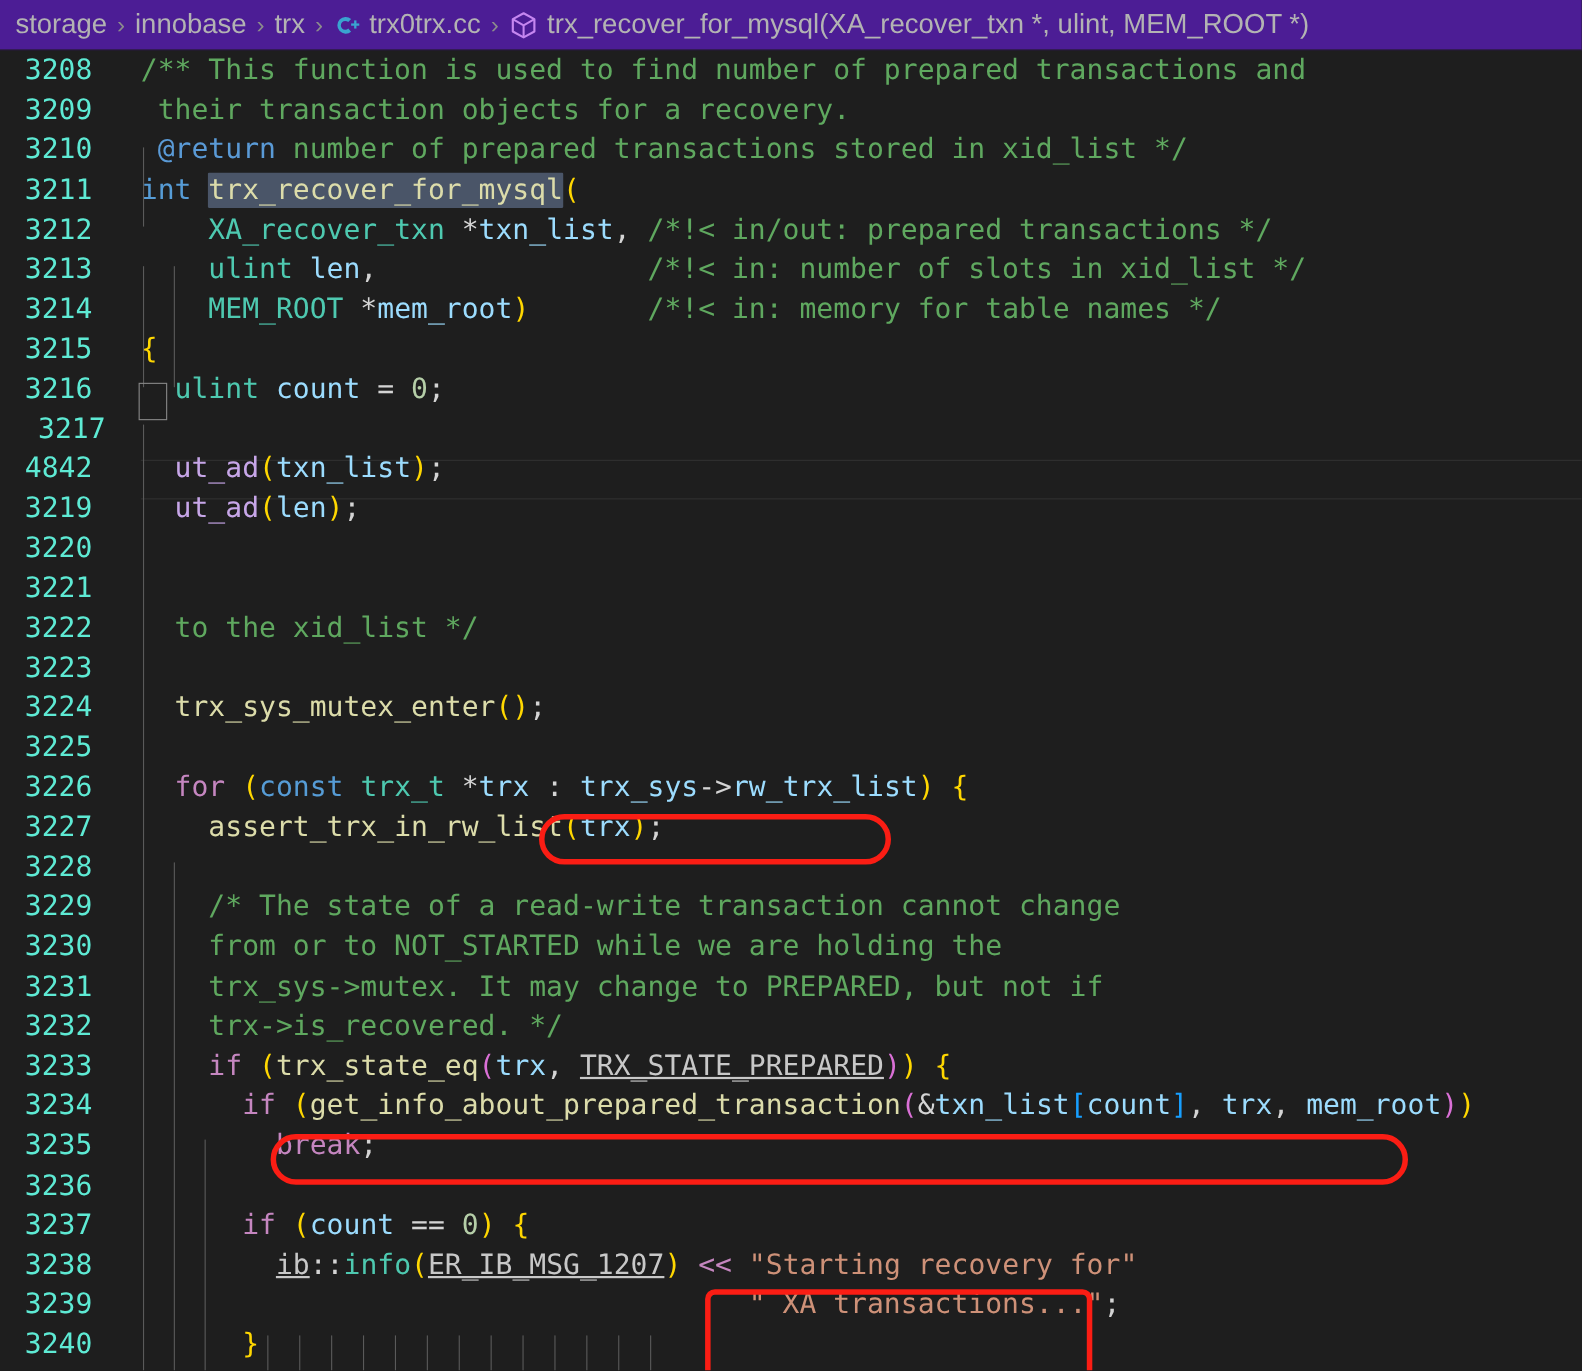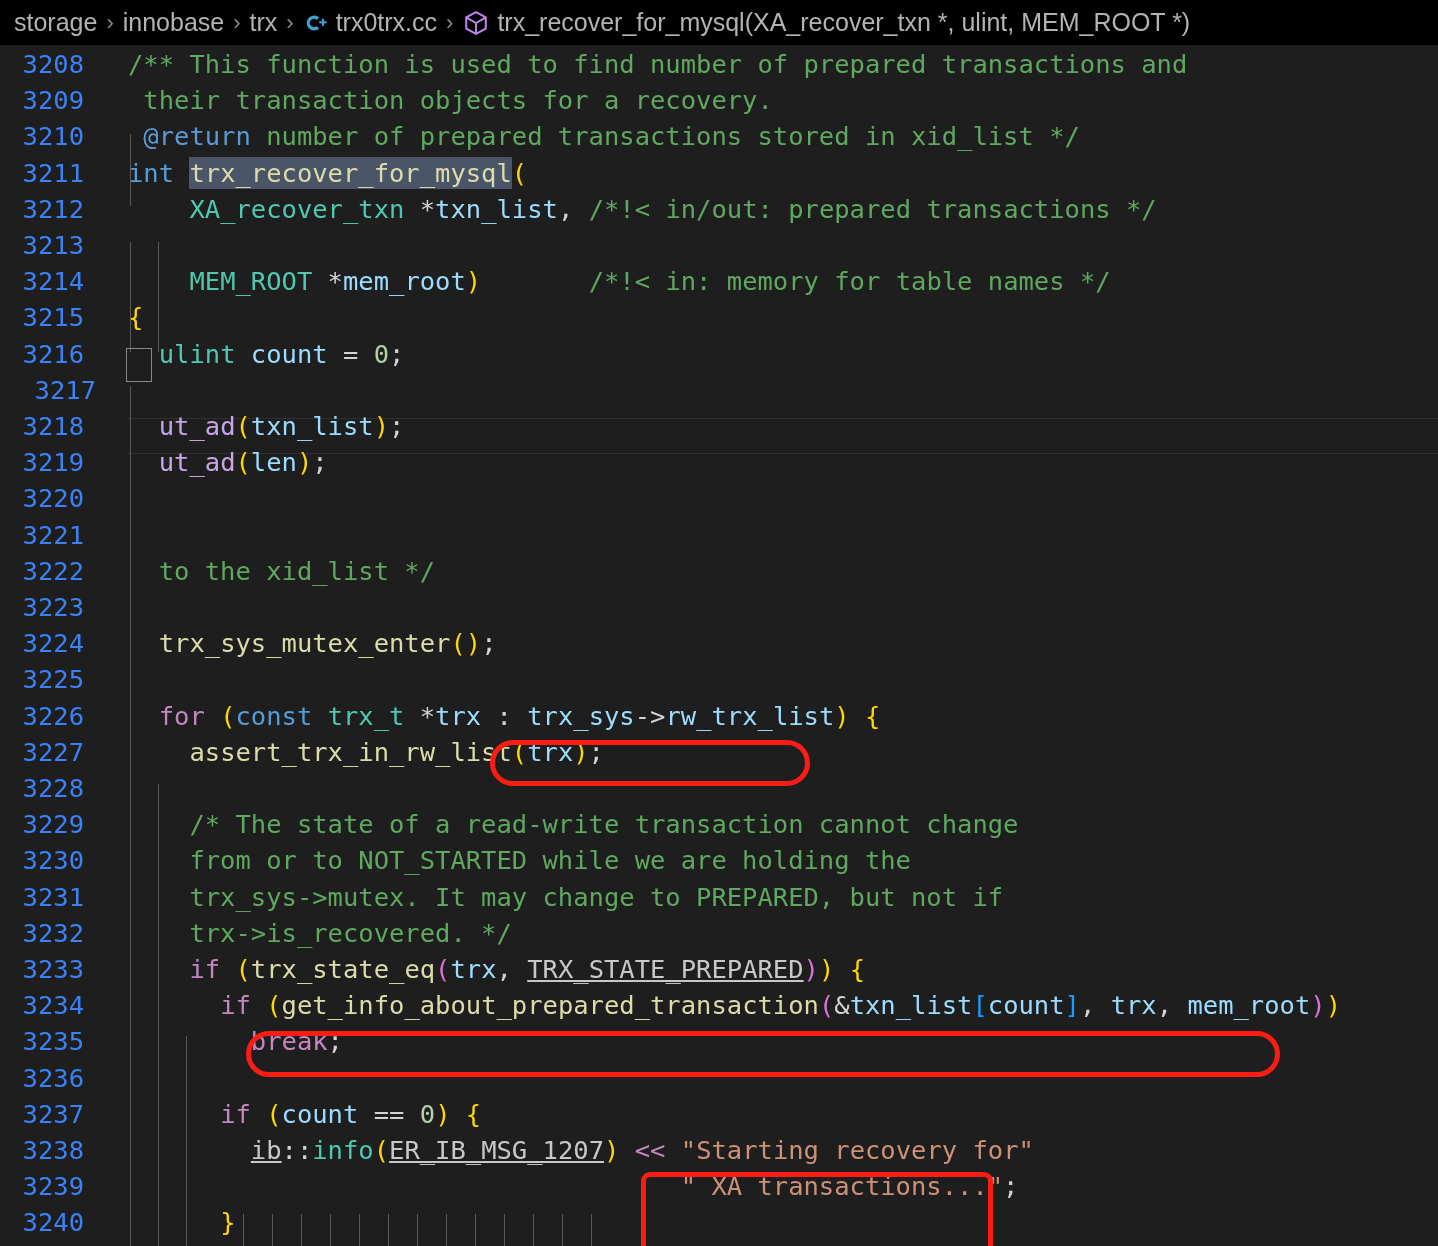--- a/index.html
+++ b/index.html
@@ -11,21 +11,21 @@
     overflow: hidden;
   }
   body {
     font-family: "DejaVu Sans Mono", "Liberation Mono", monospace;
     -webkit-font-smoothing: antialiased;
   }
 
   
   #breadcrumb-bar {
     height: 46px;
-    background: #000000;
+    background: #4c1d95;
     display: flex;
     align-items: center;
     padding: 0 0 0 14px;
     font-family: "Liberation Sans", "DejaVu Sans", sans-serif;
     font-size: 25px;
     color: #a9a9a9;
     white-space: nowrap;
     overflow: hidden;
     border-bottom: 1px solid #1a1a1a;
   }
@@ -59,21 +59,21 @@
     line-height: 36.2px;
     white-space: pre;
     font-size: 25.5px;
     letter-spacing: 0px;
   }
   .ln {
     position: absolute;
     left: 0; top: 0;
     width: 84px;
     text-align: right;
-    color: #3b82f6;
+    color: #5eead4;
     font-size: 25.5px;
     font-family: "DejaVu Sans Mono", "Liberation Mono", monospace;
     user-select: none;
   }
   .ltext {
     position: absolute;
     left: 128px; top: 0;
     color: #d4d4d4;
   }
 
@@ -185,26 +185,26 @@
   <div class="cur-line-box" style="top:372px;"></div>
 
   <div class="brace-match" style="position:absolute;left:128px;top:304px;width:22px;height:30px;z-index:5;"></div>
 
   <div id="code-area">
       <div class="line" style="top: 0px; position: absolute; left: 0px; width: 1438px;"><span class="ln">3208</span><span class="ltext"><span class="cmt">/** This function is used to find number of prepared transactions and</span></span></div>
       <div class="line" style="top: 36.2px; position: absolute; left: 0px; width: 1438px;"><span class="ln">3209</span><span class="ltext"><span class="cmt"> their transaction objects for a recovery.</span></span></div>
       <div class="line" style="top: 72.4px; position: absolute; left: 0px; width: 1438px;"><span class="ln">3210</span><span class="ltext"> <span class="doct">@return</span><span class="cmt"> number of prepared transactions stored in xid_list */</span></span></div>
       <div class="line" style="top: 108.6px; position: absolute; left: 0px; width: 1438px;"><span class="ln">3211</span><span class="ltext"><span class="kw">int</span> <span class="fn sym-hl">trx_recover_for_mysql</span><span class="par1">(</span></span></div>
       <div class="line" style="top: 144.8px; position: absolute; left: 0px; width: 1438px;"><span class="ln">3212</span><span class="ltext">    <span class="typ">XA_recover_txn</span> <span class="plain">*</span><span class="var">txn_list</span><span class="plain">,</span> <span class="cmt">/*!&lt; in/out: prepared transactions */</span></span></div>
-      <div class="line" style="top: 181px; position: absolute; left: 0px; width: 1438px;"><span class="ln">3213</span></div>
+      <div class="line" style="top: 181px; position: absolute; left: 0px; width: 1438px;"><span class="ln">3213</span><span class="ltext">    <span class="typ">ulint</span> <span class="var">len</span><span class="plain">,</span>                <span class="cmt">/*!&lt; in: number of slots in xid_list */</span></span></div>
       <div class="line" style="top: 217.2px; position: absolute; left: 0px; width: 1438px;"><span class="ln">3214</span><span class="ltext">    <span class="typ">MEM_ROOT</span> <span class="plain">*</span><span class="var">mem_root</span><span class="par1">)</span>       <span class="cmt">/*!&lt; in: memory for table names */</span></span></div>
       <div class="line" style="top: 253.4px; position: absolute; left: 0px; width: 1438px;"><span class="ln">3215</span><span class="ltext"><span class="par1">{</span></span></div>
       <div class="line" style="top: 289.6px; position: absolute; left: 0px; width: 1438px;"><span class="ln">3216</span><span class="ltext">  <span class="typ">ulint</span> <span class="var">count</span> <span class="plain">=</span> <span class="num">0</span><span class="plain">;</span></span></div>
       <div class="line" style="top: 325.8px; position: absolute; left: 12px; width: 1438px;"><span class="ln">3217</span><span class="ltext"></span></div>
-      <div class="line" style="top: 362px; position: absolute; left: 0px; width: 1438px;"><span class="ln">3218</span><span class="ltext">  <span class="lav">ut_ad</span><span class="par1">(</span><span class="var">txn_list</span><span class="par1">)</span><span class="plain">;</span></span></div>
+      <div class="line" style="top: 362px; position: absolute; left: 0px; width: 1438px;"><span class="ln">4842</span><span class="ltext">  <span class="lav">ut_ad</span><span class="par1">(</span><span class="var">txn_list</span><span class="par1">)</span><span class="plain">;</span></span></div>
       <div class="line" style="top: 398.2px; position: absolute; left: 0px; width: 1438px;"><span class="ln">3219</span><span class="ltext">  <span class="lav">ut_ad</span><span class="par1">(</span><span class="var">len</span><span class="par1">)</span><span class="plain">;</span></span></div>
       <div class="line" style="top: 434.4px; position: absolute; left: 0px; width: 1438px;"><span class="ln">3220</span><span class="ltext"></span></div>
       <div class="line" style="top: 470.6px; position: absolute; left: 0px; width: 1438px;"><span class="ln">3221</span></div>
       <div class="line" style="top: 506.8px; position: absolute; left: 0px; width: 1438px;"><span class="ln">3222</span><span class="ltext"><span class="cmt">  to the xid_list */</span></span></div>
       <div class="line" style="top: 543px; position: absolute; left: 0px; width: 1438px;"><span class="ln">3223</span><span class="ltext"></span></div>
       <div class="line" style="top: 579.2px; position: absolute; left: 0px; width: 1438px;"><span class="ln">3224</span><span class="ltext">  <span class="fn">trx_sys_mutex_enter</span><span class="par1">(</span><span class="par1">)</span><span class="plain">;</span></span></div>
       <div class="line" style="top: 615.4px; position: absolute; left: 0px; width: 1438px;"><span class="ln">3225</span><span class="ltext"></span></div>
       <div class="line" style="top: 651.6px; position: absolute; left: 0px; width: 1438px;"><span class="ln">3226</span><span class="ltext">  <span class="ctl">for</span> <span class="par1">(</span><span class="kw">const</span> <span class="typ">trx_t</span> <span class="plain">*</span><span class="var">trx</span> <span class="plain">:</span> <span class="var">trx_sys</span><span class="plain">-&gt;</span><span class="var">rw_trx_list</span><span class="par1">)</span> <span class="par1">{</span></span></div>
       <div class="line" style="top: 687.8px; position: absolute; left: 0px; width: 1438px;"><span class="ln">3227</span><span class="ltext">    <span class="fn">assert_trx_in_rw_list</span><span class="par1">(</span><span class="var">trx</span><span class="par1">)</span><span class="plain">;</span></span></div>
       <div class="line" style="top: 724px; position: absolute; left: 0px; width: 1275px;"><span class="ln">3228</span><span class="ltext"></span></div>

